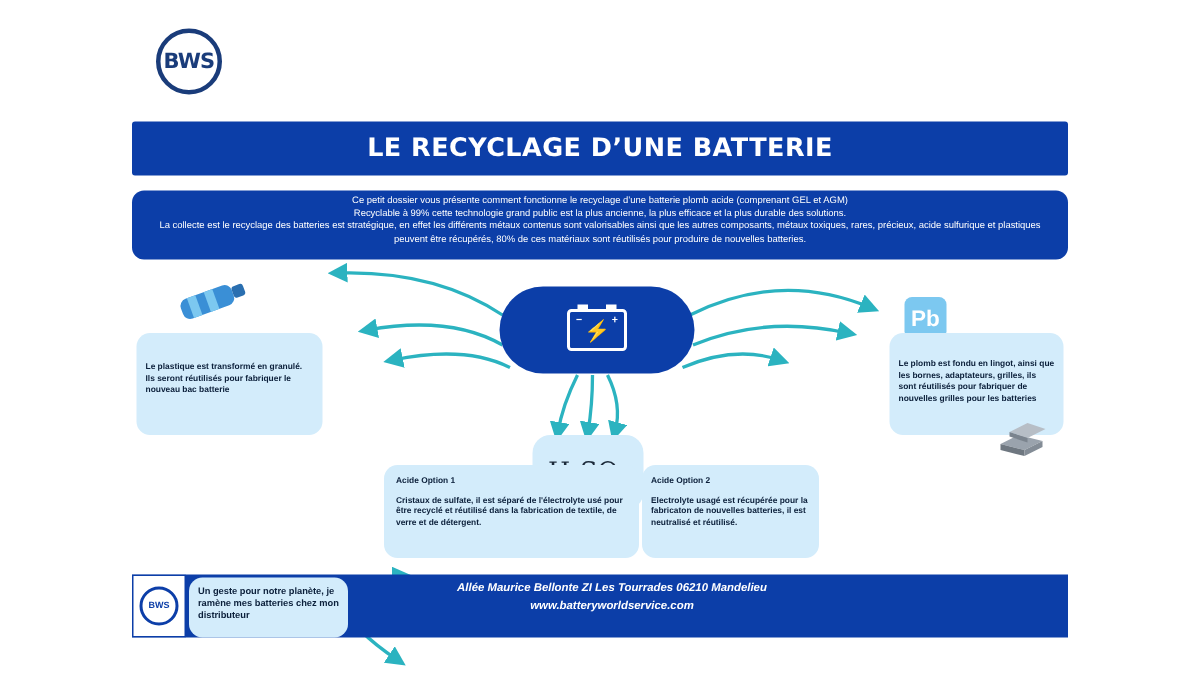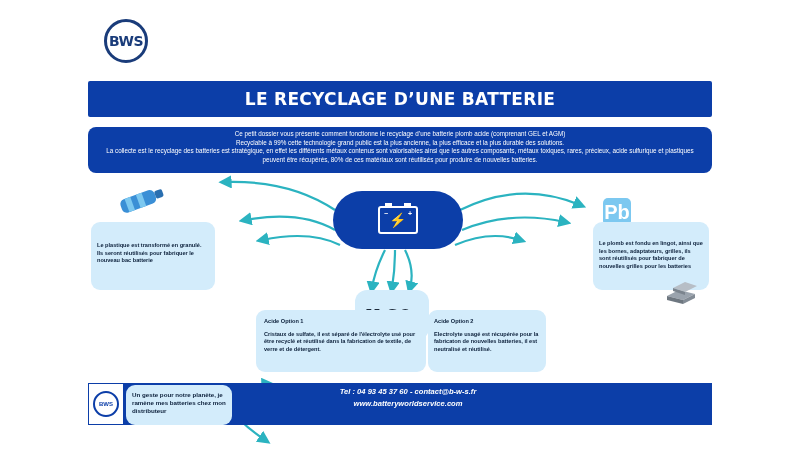--- a/index.html
+++ b/index.html
@@ -30,21 +30,21 @@
   .battery::before, .battery::after { content: ""; position: absolute; top: -5px; width: 7px; height: 3px; background: #ffffff; }
   .battery::before { left: 5px; } .battery::after { right: 5px; }
   .battery .sign { position: absolute; top: 2px; font-size: 7px; font-weight: bold; }
   .battery .minus { left: 4px; } .battery .plus { right: 4px; }
 
   .h2so4 { position: absolute; left: 355px; top: 290px; width: 74px; height: 50px; background: #d3ecfb; border-radius: 12px;
            display:flex; align-items:center; justify-content:center; font-family: "DejaVu Serif", serif; font-size: 17px; color: #1c2a3a; }
   .h2so4 sub { font-size: 10px; }
 
   .pb-icon { position: absolute; left: 603px; top: 198px; width: 28px; height: 28px; background: #7cc8f0; border-radius: 5px;
-             color: #fff; font-weight: bold; font-size: 20px; display:flex; align-items:center; justify-content:center; }
+             color: #fff; font-weight: bold; font-size: 15px; display:flex; align-items:center; justify-content:center; }
   .ingots { position: absolute; left: 665px; top: 280px; width: 34px; height: 24px; }
 
   .bottle { position: absolute; left: 112px; top: 185px; width: 60px; height: 30px; }
 
   .footer { position: absolute; left: 88px; top: 383px; width: 624px; height: 42px; background: #0c3ea8; }
   .footer-left { position: absolute; left: 0; top: 0; width: 36px; height: 42px; background: #ffffff; border: 1px solid #0c3ea8; display:flex; align-items:center; justify-content:center; }
   .mini-logo { width: 26px; height: 26px; border-radius: 50%; border: 2px solid #0c3ea8; display:flex; align-items:center; justify-content:center; font-size: 6px; font-weight:bold; color:#0c3ea8; }
   .contact { position: absolute; left: 160px; top: 3px; width: 320px; text-align: center; color: #ffffff; font-weight: bold; font-size: 7.6px; line-height: 12px; font-style: italic; }
   .contact .link { }
 
@@ -137,20 +137,20 @@
 <div class="box box-acid2">
   <span class="lbl">Acide Option 2</span>
   <span>Electrolyte usagé est récupérée pour la fabricaton de nouvelles batteries, il est neutralisé et réutilisé.</span>
 </div>
 
 <div class="footer">
   <div class="footer-left">
     <div class="mini-logo">BWS</div>
   </div>
   <div class="contact">
-    <div>Tel : 04 93 45 37 60 - contact@b-w-s.fr</div>
+    <div>Allée Maurice Bellonte ZI Les Tourrades 06210 Mandelieu</div>
     <div class="link">www.batteryworldservice.com</div>
   </div>
 </div>
 
 <div class="box box-geste">
   <span>Un geste pour notre planète, je ramène mes batteries chez mon distributeur</span>
 </div>
 
 </body></html>

